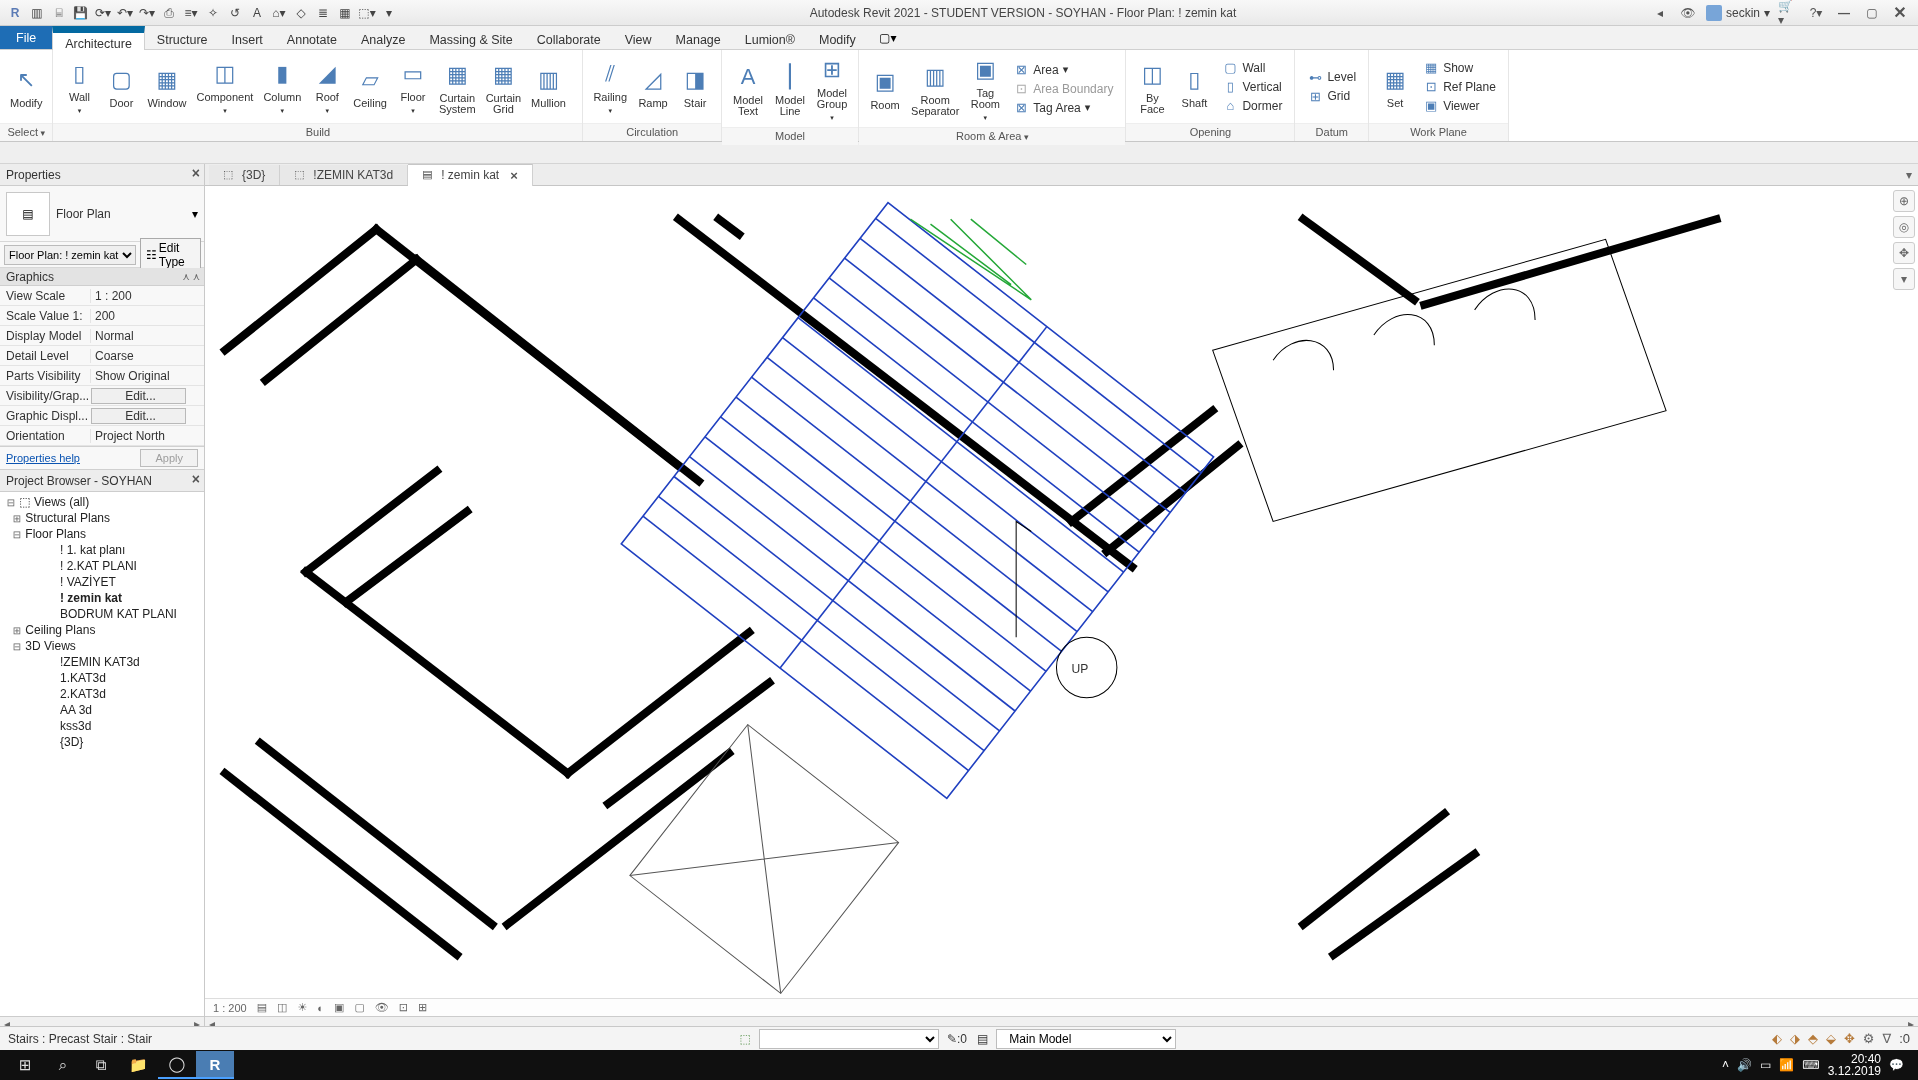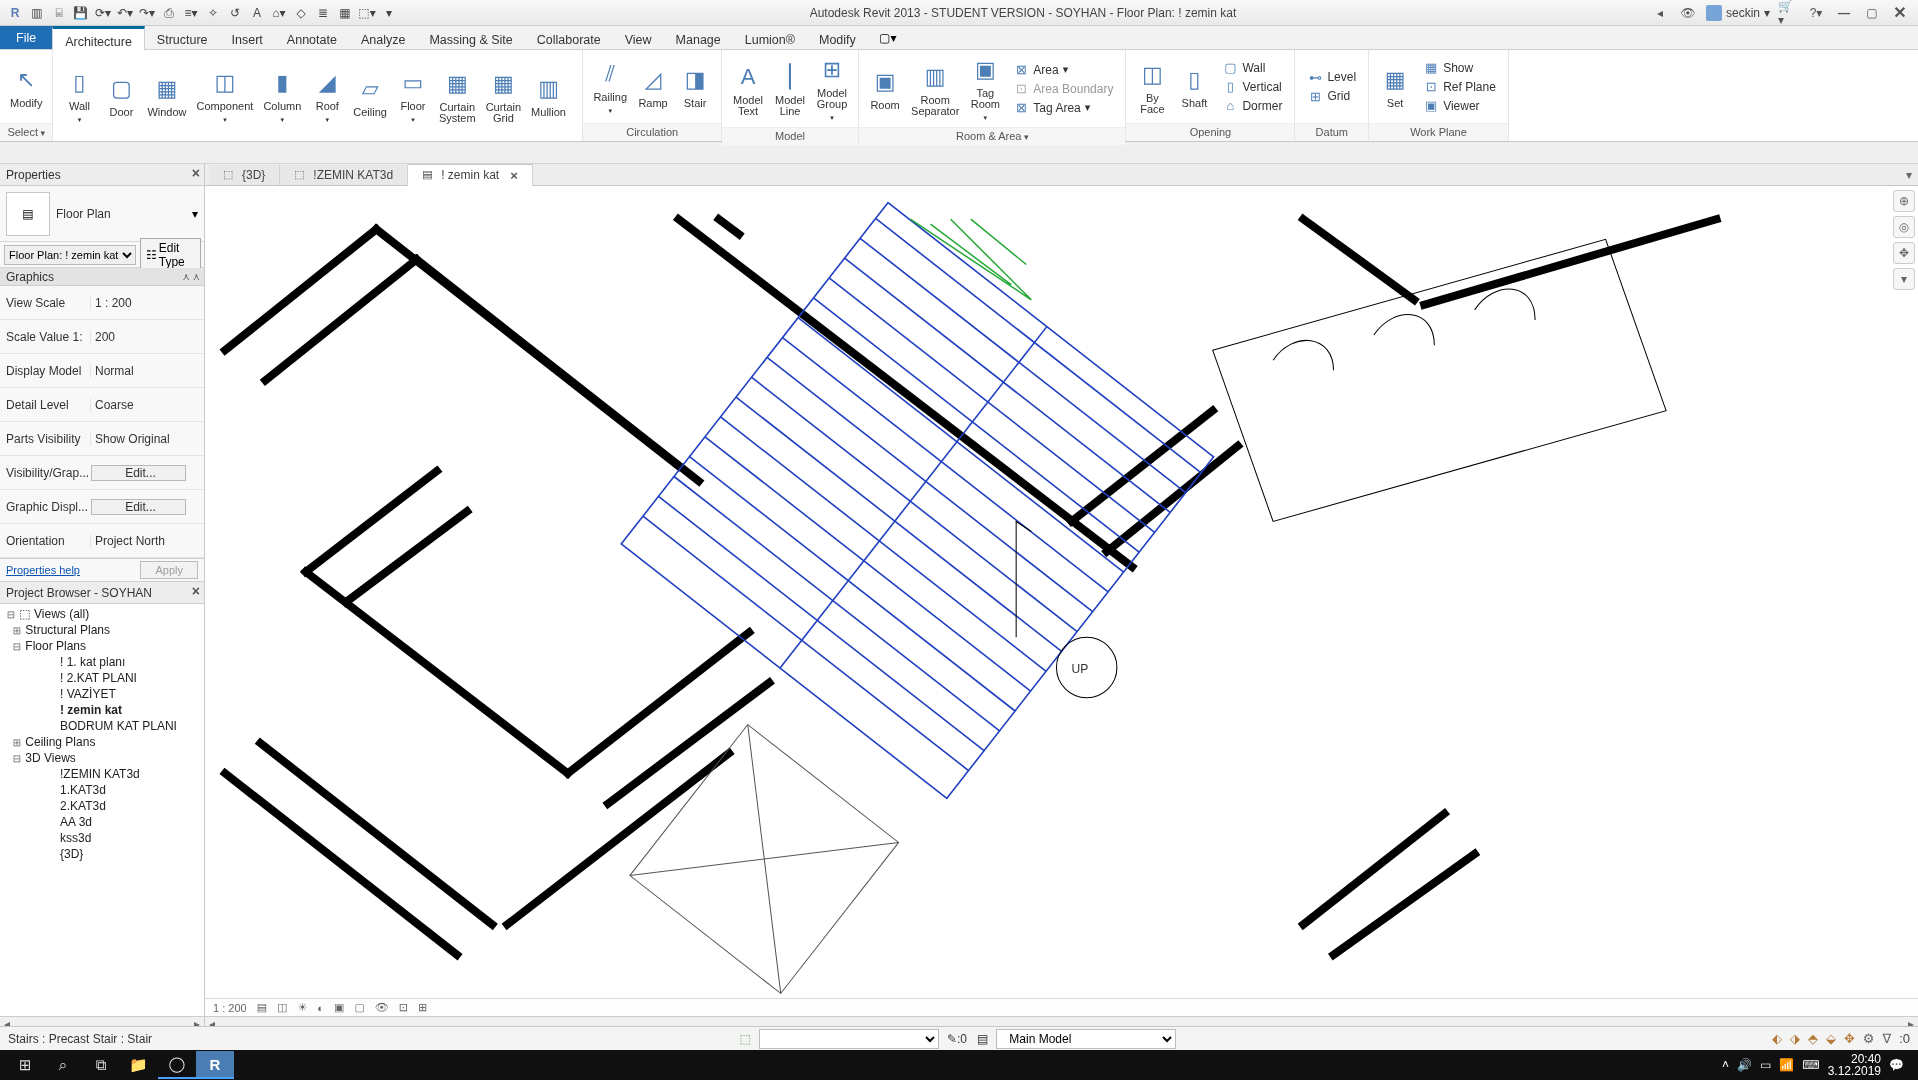--- a/index.html
+++ b/index.html
@@ -13,21 +13,21 @@
 .titlebar .apptitle { flex:1; text-align:center; color:#444; font-size:12px; }
 .titlebar .right { display:flex; align-items:center; gap:8px; padding:0 8px; }
 .titlebar .right .wicon { width:20px; height:20px; display:flex; align-items:center; justify-content:center; color:#555;}
 .titlebar .user { display:flex; align-items:center; gap:4px; color:#444;}
 .titlebar .user .avatar { width:16px; height:16px; background:#78a5d8; border-radius:2px;}
 
 
 .menutabs { height:24px; background:#f2f2f2; display:flex; align-items:stretch; border-bottom:1px solid #d0d0d0;}
 .menutabs .tab { padding:4px 12px 0 12px; color:#333; font-size:12.5px; display:flex; align-items:center; }
 .menutabs .tab.file { background:#1e6db5; color:#fff; padding:9px 16px;}
-.menutabs .tab.active { background:#fff; border-top:3px solid #0369a1; border-left:1px solid #d0d0d0; border-right:1px solid #d0d0d0; margin-bottom:-1px;}
+.menutabs .tab.active { background:#fff; border-top:7px solid #0369a1; border-left:1px solid #d0d0d0; border-right:1px solid #d0d0d0; margin-bottom:-1px;}
 .menutabs .greenshape { width:40px; display:flex; align-items:center; justify-content:center;}
 
 
 .ribbon { height:92px; background:#fff; border-bottom:1px solid #c7c7c7; display:flex; }
 .ribpanel { border-right:1px solid #e6e6e6; display:flex; flex-direction:column; }
 .ribpanel .body { flex:1; display:flex; align-items:center; padding:2px 6px; gap:2px; }
 .ribpanel .plabel { text-align:center; font-size:11px; color:#555; padding:2px 0 3px 0; background:#f6f6f6; border-top:1px solid #eee;}
 .ribpanel .plabel.arrow::after { content:" ▾"; font-size:9px;}
 .rbtn { display:flex; flex-direction:column; align-items:center; justify-content:flex-start; padding:2px 4px; min-width:40px; gap:2px; text-align:center;}
 .rbtn .ricon { width:32px; height:32px; display:flex; align-items:center; justify-content:center; color:#4d7eb6; font-size:22px;}
@@ -50,21 +50,21 @@
 .palhead { height:22px; background:#ededed; border-bottom:1px solid #cdcdcd; display:flex; align-items:center; padding:0 6px; color:#333; position:relative; font-size:12px;}
 .palhead .closex { position:absolute; right:4px; top:1px; font-size:14px; color:#555; font-weight:bold;}
 .typebox { height:56px; display:flex; align-items:center; gap:6px; padding:4px 6px; border-bottom:1px solid #d7d7d7;}
 .typebox .thumb { width:44px; height:44px; border:1px solid #c8c8c8; background:#fff; display:flex; align-items:center; justify-content:center;}
 .typebox .tname { flex:1; color:#333; font-size:12px;}
 .instancerow { height:26px; display:flex; align-items:center; border-bottom:1px solid #d7d7d7;}
 .instancerow select { flex:1; font-size:11px; border:1px solid #bbb; height:20px; margin:0 4px;}
 .instancerow .editbtn { font-size:11px; border:1px solid #aaa; background:#f4f4f4; padding:2px 5px; margin-right:3px; display:flex; align-items:center; gap:2px;}
 .grouphead { height:18px; background:#e3e3e3; padding-left:6px; display:flex; align-items:center; font-size:11.5px; color:#333; border-bottom:1px solid #cfcfcf; position:relative;}
 .grouphead .gharr { position:absolute; right:4px; font-size:10px; color:#666;}
-.proprow { height:34px; display:flex; border-bottom:1px solid #e4e4e4; font-size:11px; align-items:center;}
+.proprow { height:20px; display:flex; border-bottom:1px solid #e4e4e4; font-size:11px; align-items:center;}
 .proprow .pname { width:90px; padding-left:6px; color:#333; overflow:hidden; text-overflow:ellipsis; white-space:nowrap;}
 .proprow .pval { flex:1; padding-left:4px; color:#333; border-left:1px solid #e4e4e4;}
 .proprow .pval.btn { text-align:center; background:#f0f0f0; border:1px solid #b9b9b9; margin:1px 18px 1px 1px;}
 .footrow { height:24px; display:flex; align-items:center; border-top:1px solid #d0d0d0; border-bottom:1px solid #d0d0d0;}
 .footrow a { color:#0b54b2; font-size:11px; padding-left:6px; text-decoration:underline; flex:1;}
 .footrow .applybtn { font-size:11px; border:1px solid #bcbcbc; background:#f2f2f2; color:#9e9e9e; padding:2px 14px; margin-right:6px;text-align:right;}
 
 
 .tree { flex:1; overflow:hidden; font-size:12px; color:#222; background:#fff; padding-top:2px;}
 .tree .node { padding:1px 0 1px 6px; white-space:nowrap;}
@@ -121,21 +121,21 @@
     <span class="qicon">✧</span>
     <span class="qicon">↺</span>
     <span class="qicon">A</span>
     <span class="qicon">⌂▾</span>
     <span class="qicon">◇</span>
     <span class="qicon">≣</span>
     <span class="qicon">▦</span>
     <span class="qicon">⬚▾</span>
     <span class="qicon">▾</span>
   </div>
-  <div class="apptitle">Autodesk Revit 2013 - STUDENT VERSION - SOYHAN - Floor Plan: ! zemin kat</div>
+  <div class="apptitle">Autodesk Revit 2021 - STUDENT VERSION - SOYHAN - Floor Plan: ! zemin kat</div>
   <div class="right">
     <span class="wicon">◂</span>
     <span class="wicon">👁</span>
     <span class="user">
       <span class="avatar"></span>
       <span>seckin</span>
       <span>▾</span>
     </span>
     <span class="wicon">🛒▾</span>
     <span class="wicon">?▾</span>
@@ -215,20 +215,21 @@
       <div class="rbtn">
           <span class="ricon">▦</span>
           <span class="rlabel">Curtain
 Grid</span>
         </div>
       <div class="rbtn">
           <span class="ricon">▥</span>
           <span class="rlabel">Mullion</span>
         </div>
     </div>
+    <div class="plabel">Build</div>
   </div>
 
   <div class="ribpanel">
     <div class="body">
       <div class="rbtn">
           <span class="ricon">⫽</span>
           <span class="rlabel drop">Railing</span>
         </div>
       <div class="rbtn">
           <span class="ricon">◿</span>

